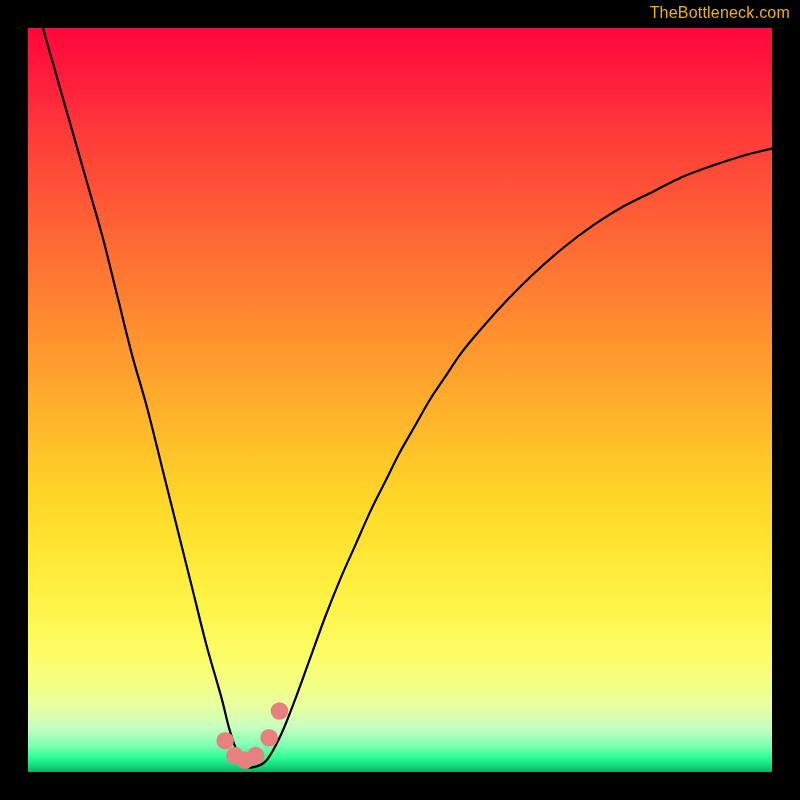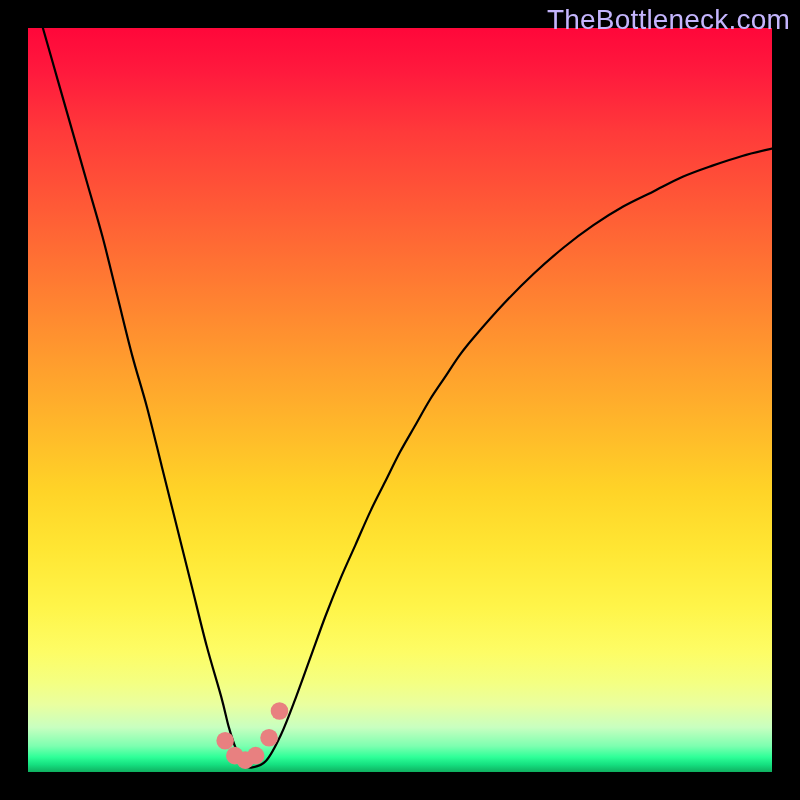--- a/index.html
+++ b/index.html
@@ -43,22 +43,22 @@
       #7dffb0 96.5%,
       #2eff98 98%,
       #15e080 99%,
       #0fb060 100%
     );
   }
   .watermark {
     position: absolute;
     top: 4px;
     right: 10px;
-    color: #c4b5fd;
-    font-size: 28px;
+    color: #eab308;
+    font-size: 16px;
     font-weight: 500;
     letter-spacing: 0.2px;
     user-select: none;
   }
   svg.curve {
     position: absolute;
     left: 0;
     top: 0;
     width: 744px;
     height: 744px;

